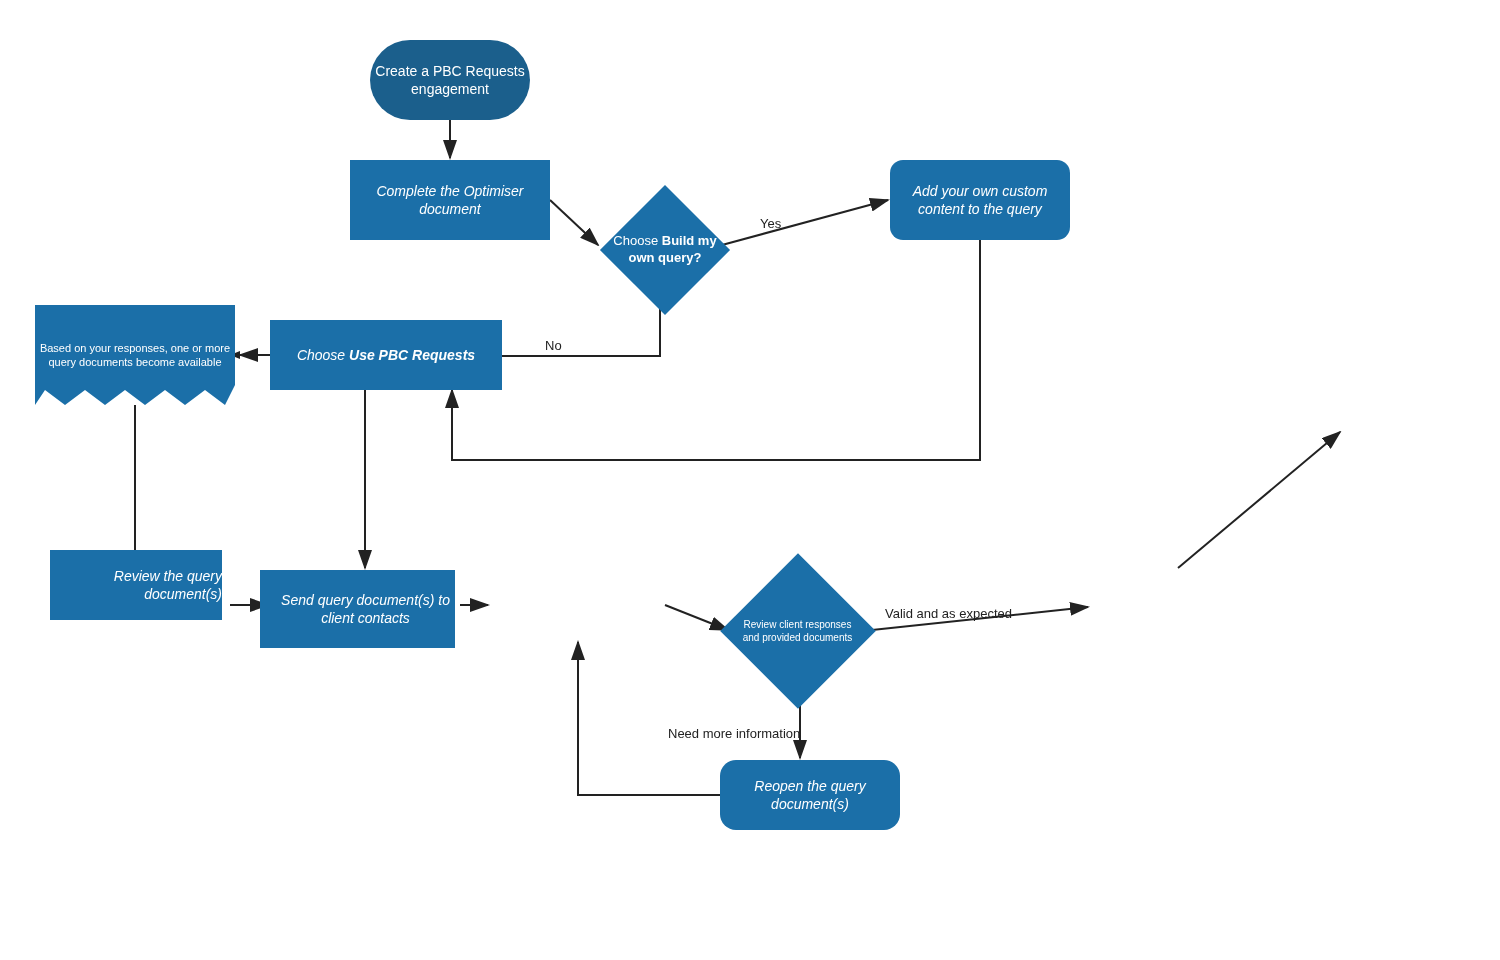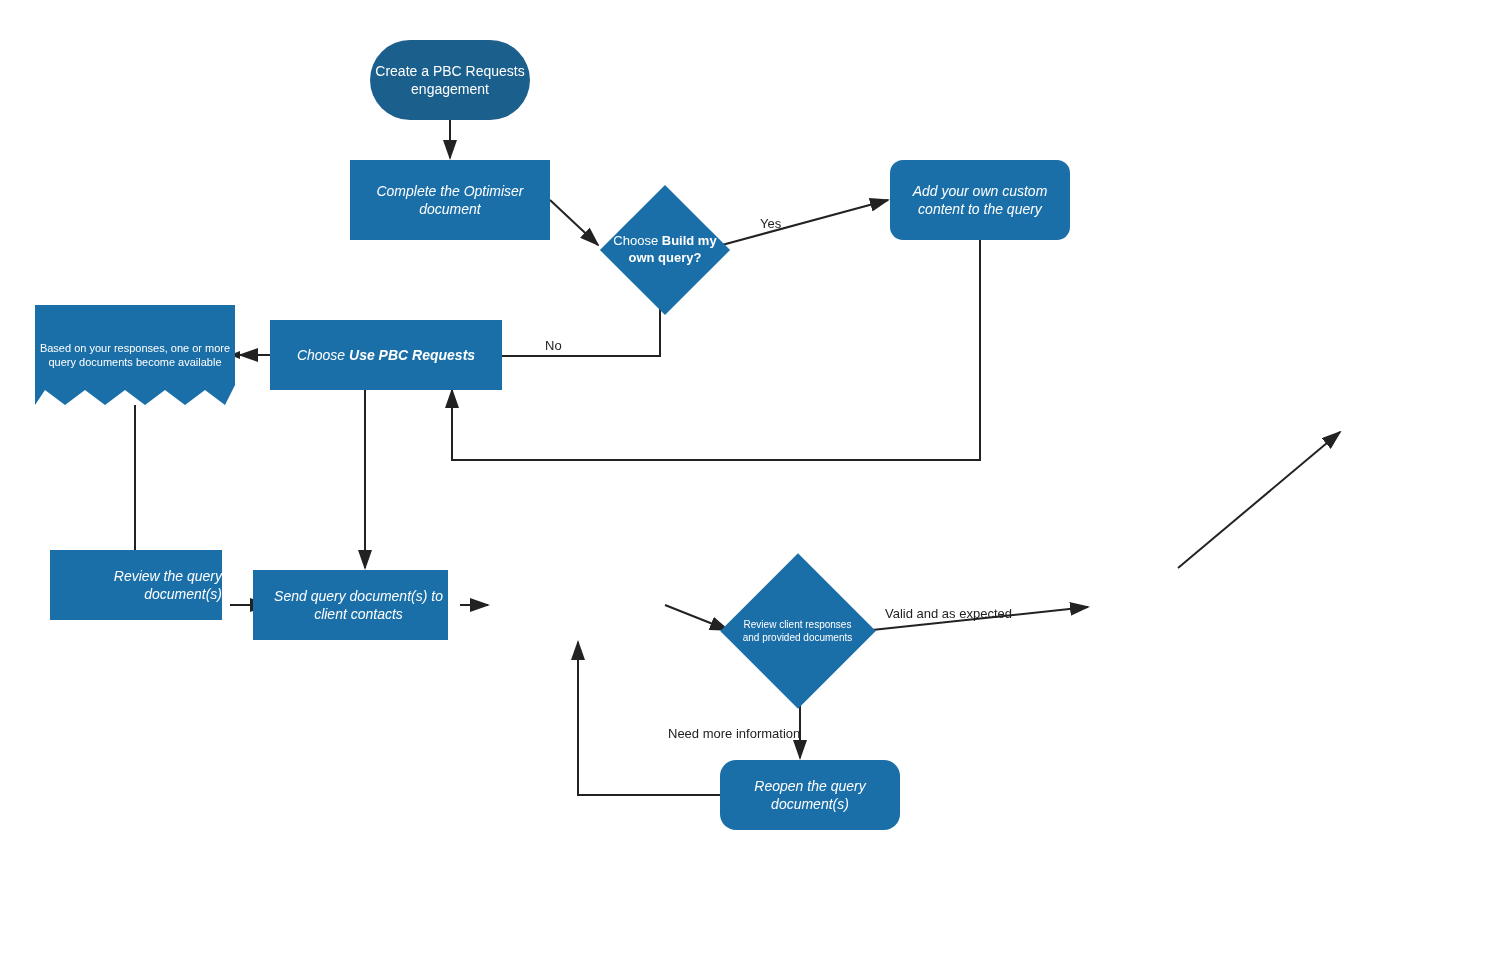--- a/index.html
+++ b/index.html
@@ -157,21 +157,21 @@
   </div>
 
   <div class="node-torn" style="left:35px; top:305px; width:200px; height:100px; line-height:1.3; font-size:11px; color:#fff;">
     Based on your responses, one or more query documents become available
   </div>
 
   <div class="node node-rect" style="left:50px; top:550px; width:172px; height:70px;text-align:right;">
     <span>Review the query document(s)</span>
   </div>
 
-  <div class="node node-rect" style="left:253px; top:570px; width:195px; height:70px;padding-left:16px;">
+  <div class="node node-rect" style="left:260px; top:570px; width:195px; height:78px;padding-left:16px;">
     <span>Send query document(s) to client contacts</span>
   </div>
 
 
   <div class="node-diamond-wrapper" style="position:absolute; left:720px; top:553px; width:155px; height:155px;">
     <div class="node-diamond" style="width:110px; height:110px; background:#1b6fa8;"></div>
     <div class="node-diamond-text" style="width:120px; font-size:10px;">
       Review client responses and provided documents
     </div>
   </div>

